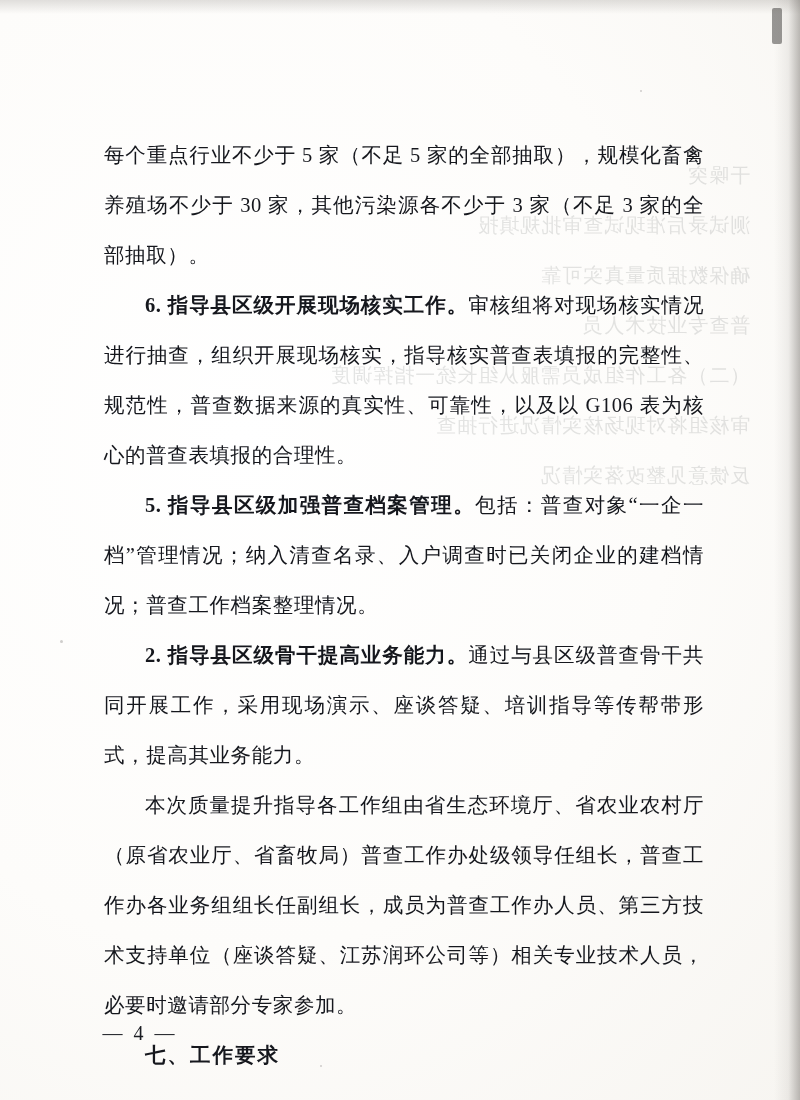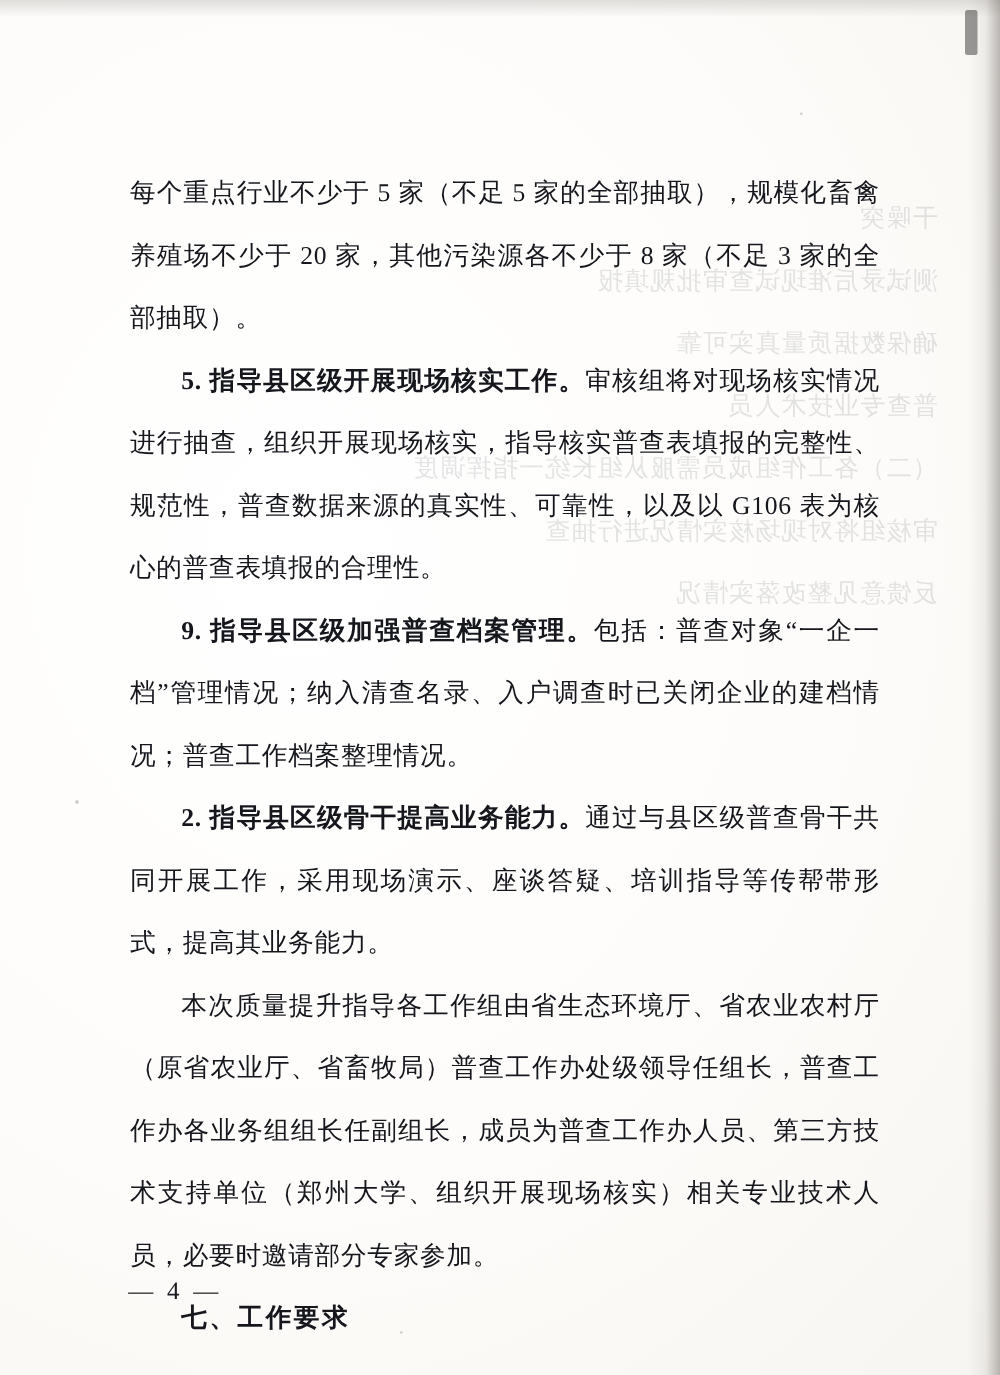--- a/index.html
+++ b/index.html
@@ -127,30 +127,30 @@
 审核组将对现场核实情况进行抽查
 反馈意见整改落实情况</div>
 
   <div class="speck" style="left:772px;top:8px;width:10px;height:36px;border-radius:2px;background:rgba(70,68,66,0.55);"></div>
   <div class="speck" style="left:60px;top:640px;width:3px;height:3px;"></div>
   <div class="speck" style="left:320px;top:1065px;width:2px;height:2px;"></div>
   <div class="speck" style="left:640px;top:90px;width:2px;height:2px;"></div>
 
   <div class="content">
 
-    <p class="">每个重点行业不少于 5 家（不足 5 家的全部抽取），规模化畜禽养殖场不少于 20 家，其他污染源各不少于 8 家（不足 3 家的全部抽取）。</p>
+    <p class="">每个重点行业不少于 5 家（不足 5 家的全部抽取），规模化畜禽养殖场不少于 30 家，其他污染源各不少于 3 家（不足 3 家的全部抽取）。</p>
 
-    <p class="indent"><span class="bold-lead">5. 指导县区级开展现场核实工作。</span><span>审核组将对现场核实情况进行抽查，组织开展现场核实，指导核实普查表填报的完整性、规范性，普查数据来源的真实性、可靠性，以及以 G106 表为核心的普查表填报的合理性。</span></p>
+    <p class="indent"><span class="bold-lead">6. 指导县区级开展现场核实工作。</span><span>审核组将对现场核实情况进行抽查，组织开展现场核实，指导核实普查表填报的完整性、规范性，普查数据来源的真实性、可靠性，以及以 G106 表为核心的普查表填报的合理性。</span></p>
 
-    <p class="indent"><span class="bold-lead">9. 指导县区级加强普查档案管理。</span><span>包括：普查对象“一企一档”管理情况；纳入清查名录、入户调查时已关闭企业的建档情况；普查工作档案整理情况。</span></p>
+    <p class="indent"><span class="bold-lead">5. 指导县区级加强普查档案管理。</span><span>包括：普查对象“一企一档”管理情况；纳入清查名录、入户调查时已关闭企业的建档情况；普查工作档案整理情况。</span></p>
 
     <p class="indent"><span class="bold-lead">2. 指导县区级骨干提高业务能力。</span><span>通过与县区级普查骨干共同开展工作，采用现场演示、座谈答疑、培训指导等传帮带形式，提高其业务能力。</span></p>
 
 
-    <p class="indent">本次质量提升指导各工作组由省生态环境厅、省农业农村厅（原省农业厅、省畜牧局）普查工作办处级领导任组长，普查工作办各业务组组长任副组长，成员为普查工作办人员、第三方技术支持单位（郑州大学、组织开展现场核实）相关专业技术人员，必要时邀请部分专家参加。</p>
+    <p class="indent">本次质量提升指导各工作组由省生态环境厅、省农业农村厅（原省农业厅、省畜牧局）普查工作办处级领导任组长，普查工作办各业务组组长任副组长，成员为普查工作办人员、第三方技术支持单位（座谈答疑、江苏润环公司等）相关专业技术人员，必要时邀请部分专家参加。</p>
 
     <p class="heading">七、工作要求</p>
 
   </div>
 
   <div class="folio">— 4 —</div>
 
 </div>
 
 </body></html>

